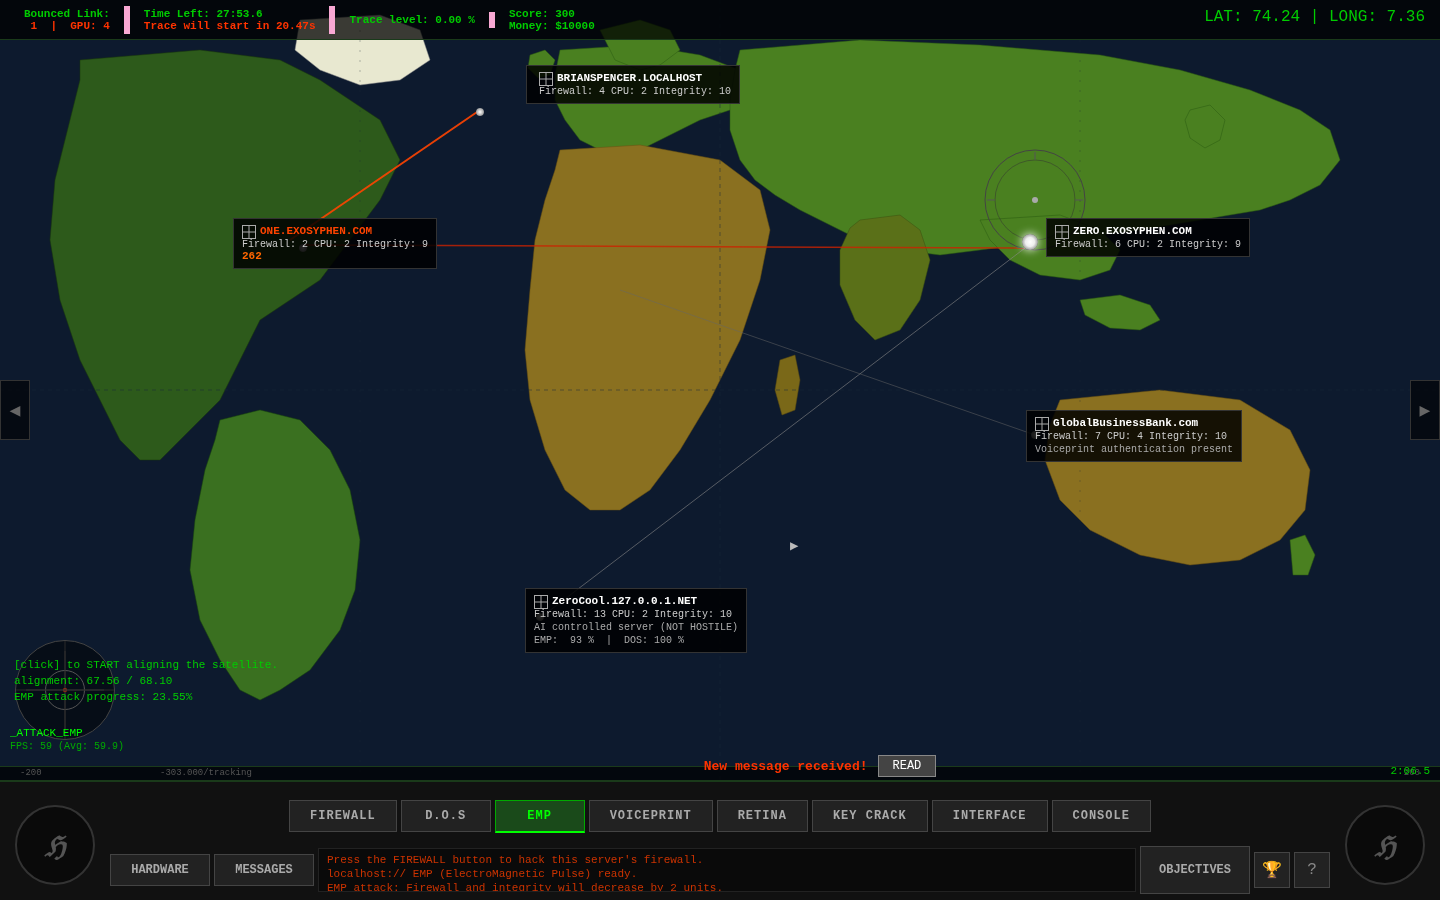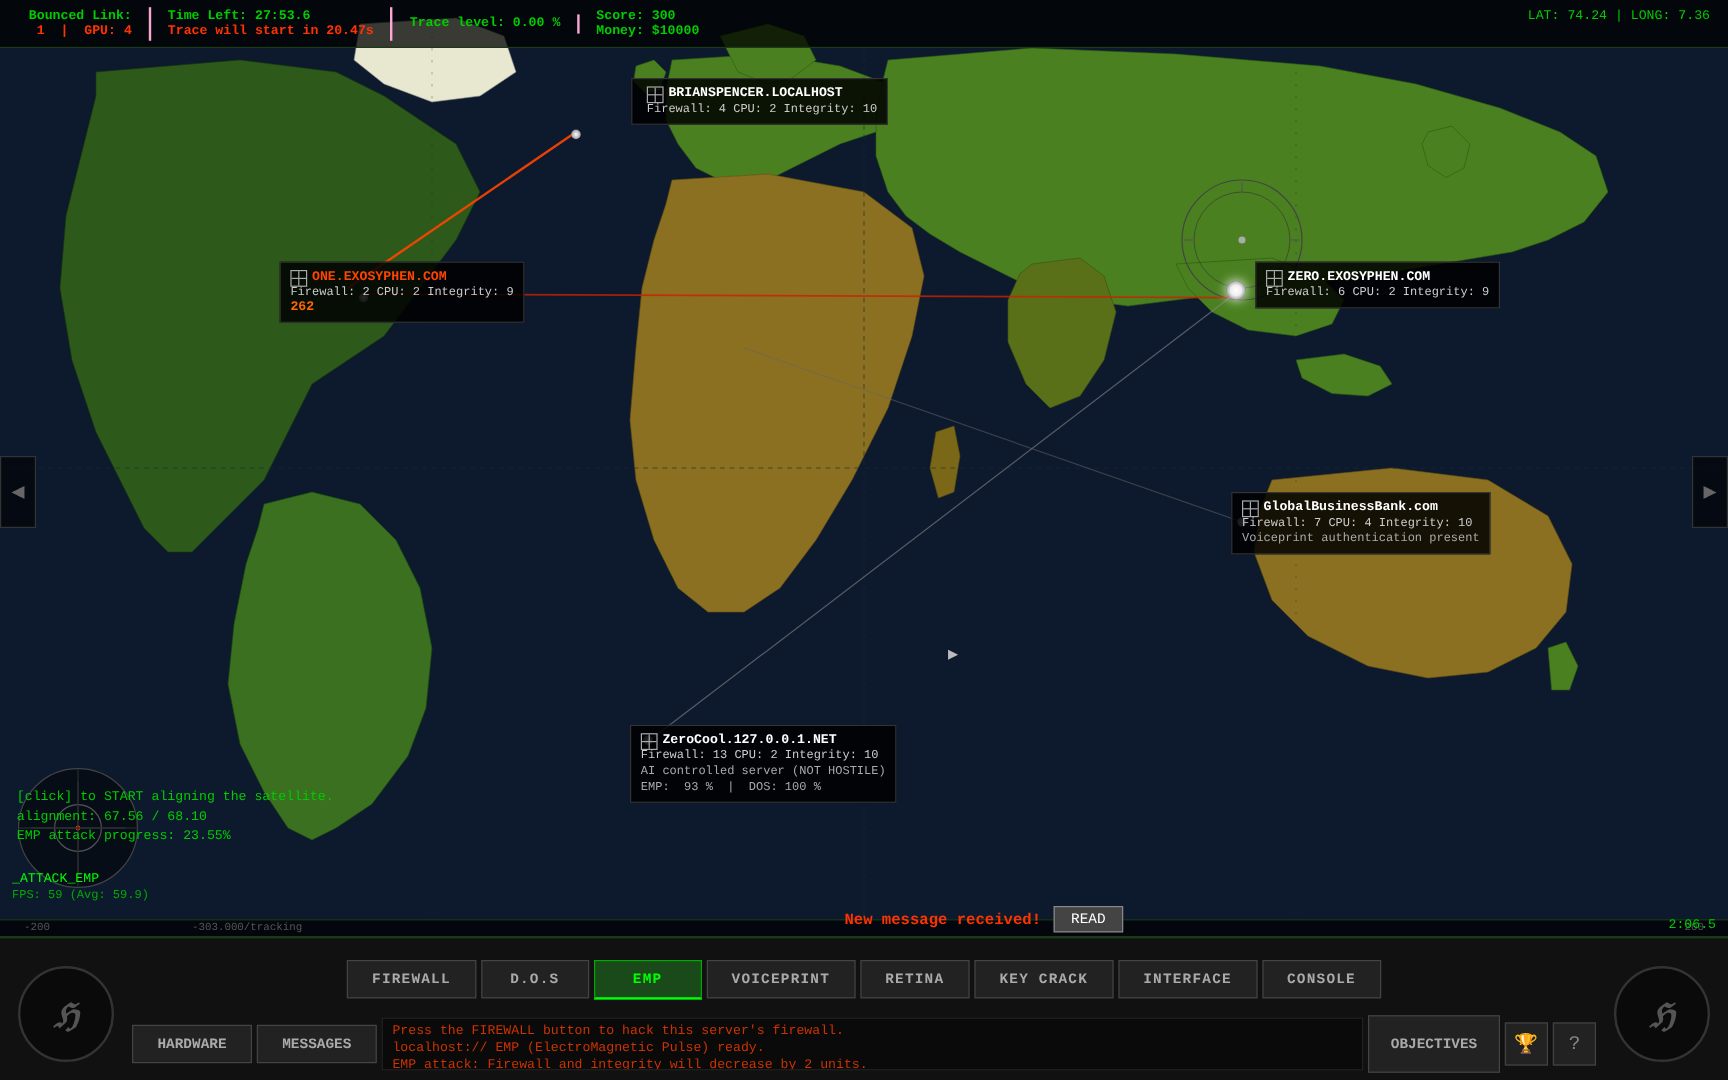--- a/index.html
+++ b/index.html
@@ -40,38 +40,38 @@
       align-items: center;
       padding: 0 10px;
       z-index: 100;
       gap: 0;
     }
 
     .hud-section {
       display: flex;
       flex-direction: column;
       padding: 2px 14px;
-      border-right: 2px solid #f9a8d4;
+      border-right: 6px solid #f9a8d4;
     }
     .hud-section:last-child { border-right: none; }
 
     .hud-label {
       color: #00cc00;
       font-size: 11px;
       font-weight: bold;
     }
     .hud-label.red { color: #ff3300; }
 
     
     #latlong {
       position: absolute;
       top: 8px;
       right: 15px;
       color: #00cc00;
-      font-size: 11px;
+      font-size: 16px;
       z-index: 101;
     }
 
     
     #time-bottom {
       position: absolute;
       bottom: 123px;
       right: 10px;
       color: #00cc00;
       font-size: 11px;
@@ -555,21 +555,21 @@
 <div class="node-tooltip" style="left:1026px; top:410px;">
   <div style="display:flex;align-items:center;">
     <span class="crosshair"></span>
     <span class="node-name white">GlobalBusinessBank.com</span>
   </div>
   <div class="node-stats">Firewall: 7 CPU: 4 Integrity: 10</div>
   <div class="node-extra">Voiceprint authentication present</div>
 </div>
 <div class="node-dot" style="left:1035px; top:435px;"></div>
 
-<div class="node-tooltip" style="left:525px; top:604px;">
+<div class="node-tooltip" style="left:525px; top:588px;">
   <div style="display:flex;align-items:center;">
     <span class="crosshair"></span>
     <span class="node-name white">ZeroCool.127.0.0.1.NET</span>
   </div>
   <div class="node-stats">Firewall: 13 CPU: 2 Integrity: 10</div>
   <div class="node-extra">AI controlled server (NOT HOSTILE)</div>
   <div class="node-extra">EMP: &nbsp;<span>93</span> % &nbsp;|&nbsp; DOS: <span>100</span> %</div>
 </div>
 <div class="node-dot" style="left:540px; top:617px;"></div>
 

